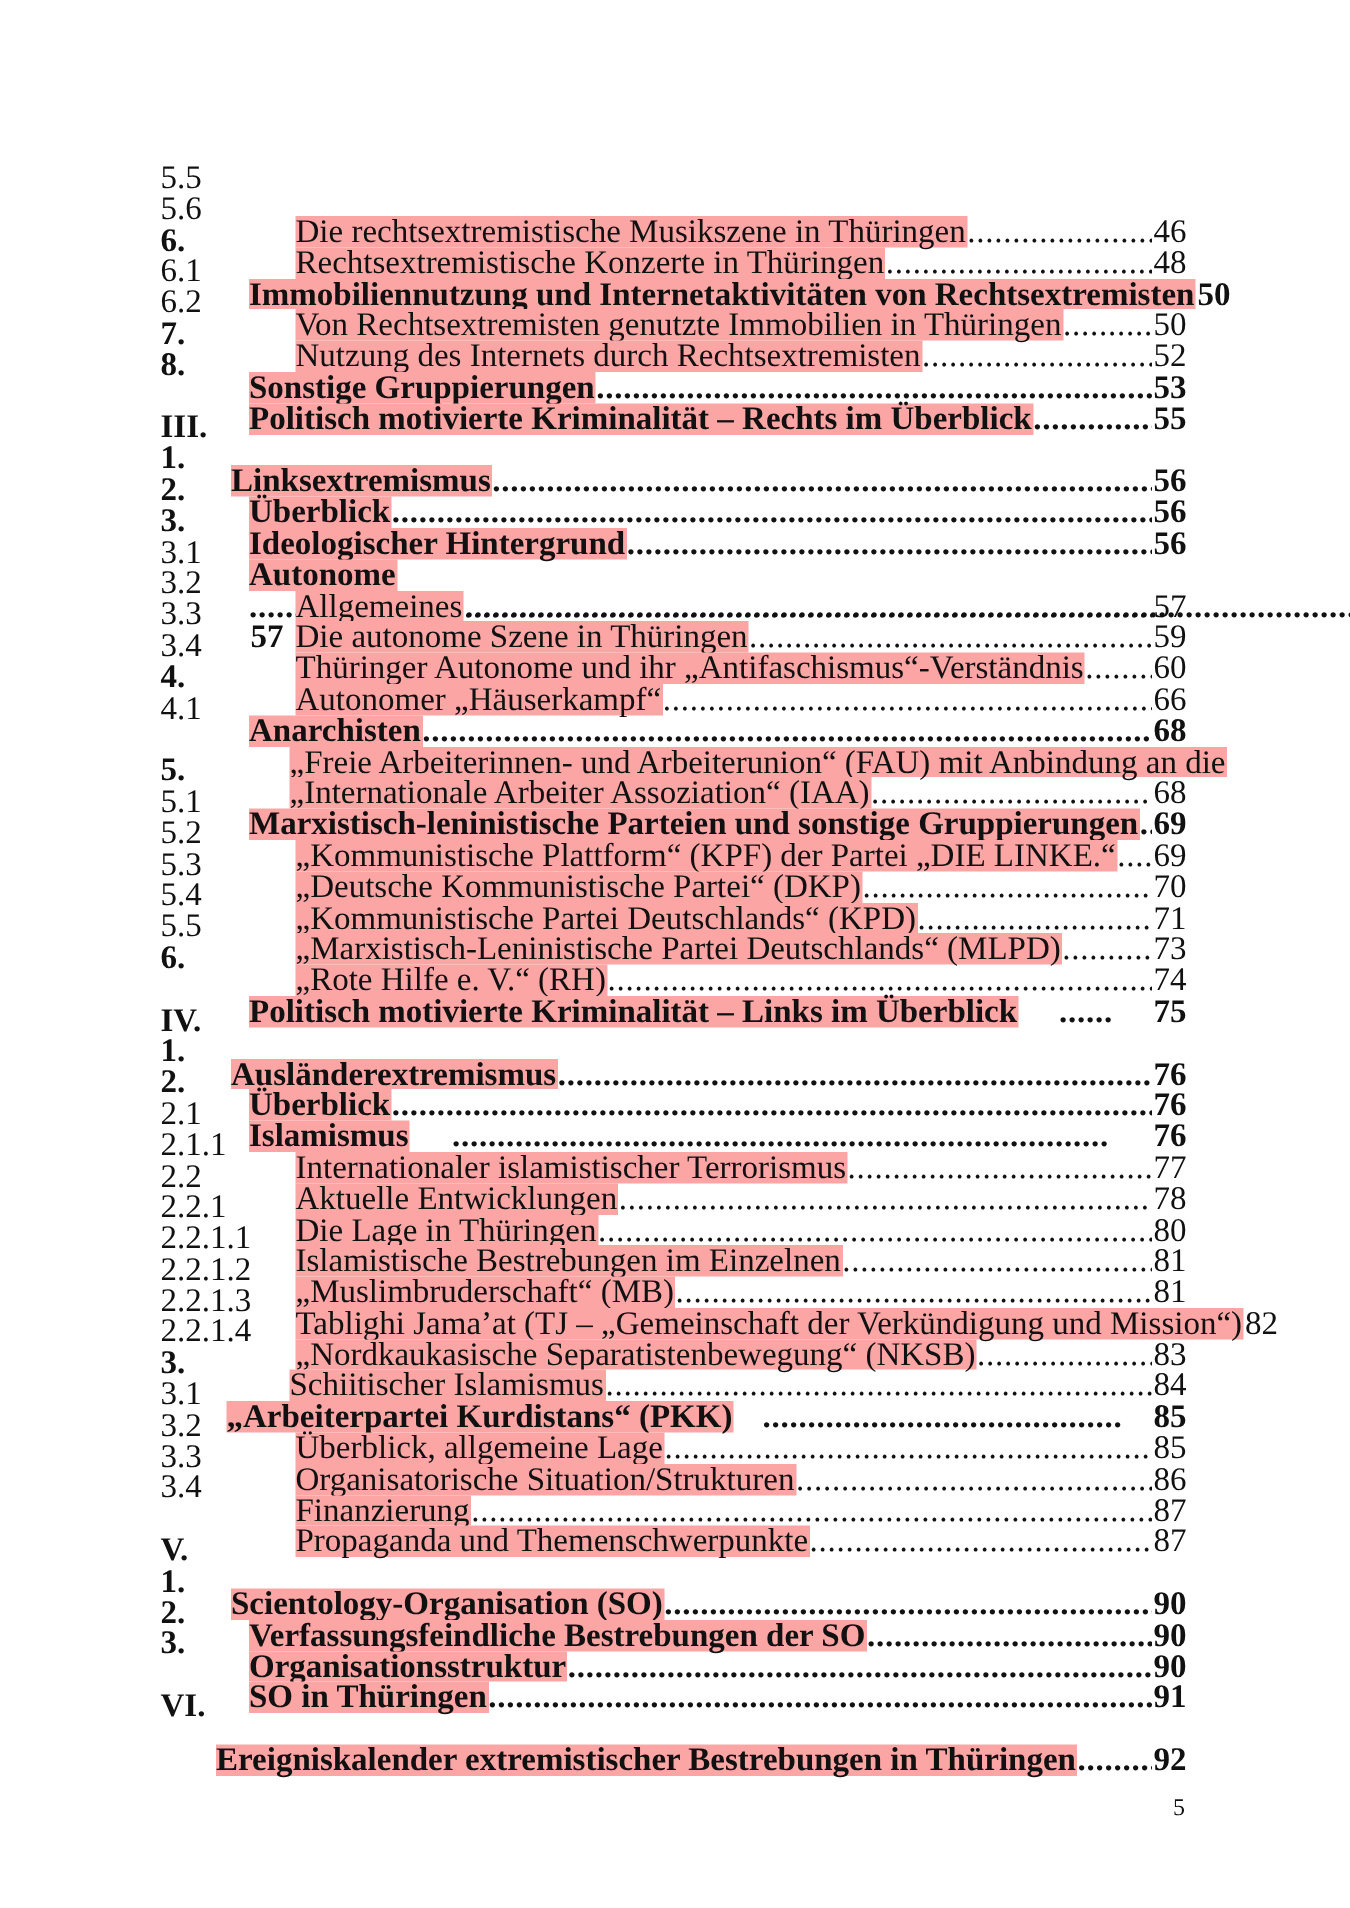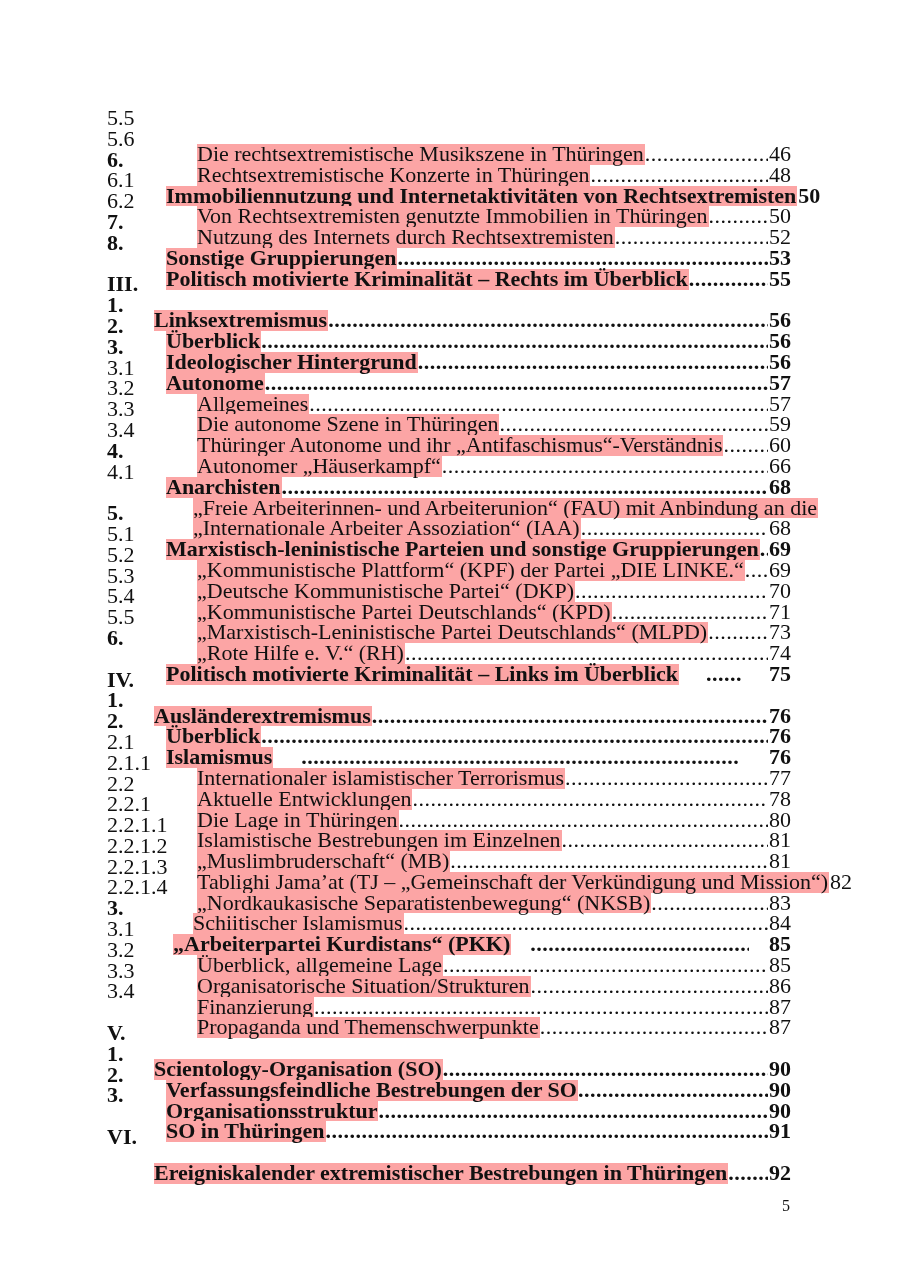--- a/index.html
+++ b/index.html
@@ -97,21 +97,21 @@
     <div class="row bold">
       <span class="num">2.</span>
       <span class="entry" style="left: 59px;">
         <span class="title">Ideologischer Hintergrund</span>
         <span class="leader"></span>
         <span class="page">56</span>
       </span>
     </div>
     <div class="row bold">
       <span class="num">3.</span>
-      <span class="entry" style="left: 59px;">
+      <span class="entry" style="left: 59px; flex-direction: column;">
         <span class="title">Autonome</span>
         <span class="leader"></span>
         <span class="page">57</span>
       </span>
     </div>
     <div class="row">
       <span class="num">3.1</span>
       <span class="entry" style="left: 90px;">
         <span class="title">Allgemeines</span>
         <span class="leader"></span>
@@ -304,21 +304,21 @@
     <div class="row">
       <span class="num">2.2.1.4</span>
       <span class="entry" style="left: 86px;">
         <span class="title">Schiitischer Islamismus</span>
         <span class="leader"></span>
         <span class="page">84</span>
       </span>
     </div>
     <div class="row bold">
       <span class="num">3.</span>
-      <span class="entry" style="left: 66px; gap: 19px;">
+      <span class="entry" style="left: 44px; gap: 19px;">
         <span class="title">„Arbeiterpartei Kurdistans“ (PKK)</span>
         <span class="leader"></span>
         <span class="page">85</span>
       </span>
     </div>
     <div class="row">
       <span class="num">3.1</span>
       <span class="entry" style="left: 90px;">
         <span class="title">Überblick, allgemeine Lage</span>
         <span class="leader"></span>
@@ -378,21 +378,21 @@
       <span class="num">3.</span>
       <span class="entry" style="left: 59px;">
         <span class="title">SO in Thüringen</span>
         <span class="leader"></span>
         <span class="page">91</span>
       </span>
     </div>
     <div class="gap"></div>
     <div class="row bold">
       <span class="num">VI.</span>
-      <span class="entry" style="left: 47px;">
+      <span class="entry" style="left: 37px;">
         <span class="title">Ereigniskalender extremistischer Bestrebungen in Thüringen</span>
         <span class="leader"></span>
         <span class="page">92</span>
       </span>
     </div>
   </div>
 
 <div class="page-number">5</div>
 
 </body></html>

